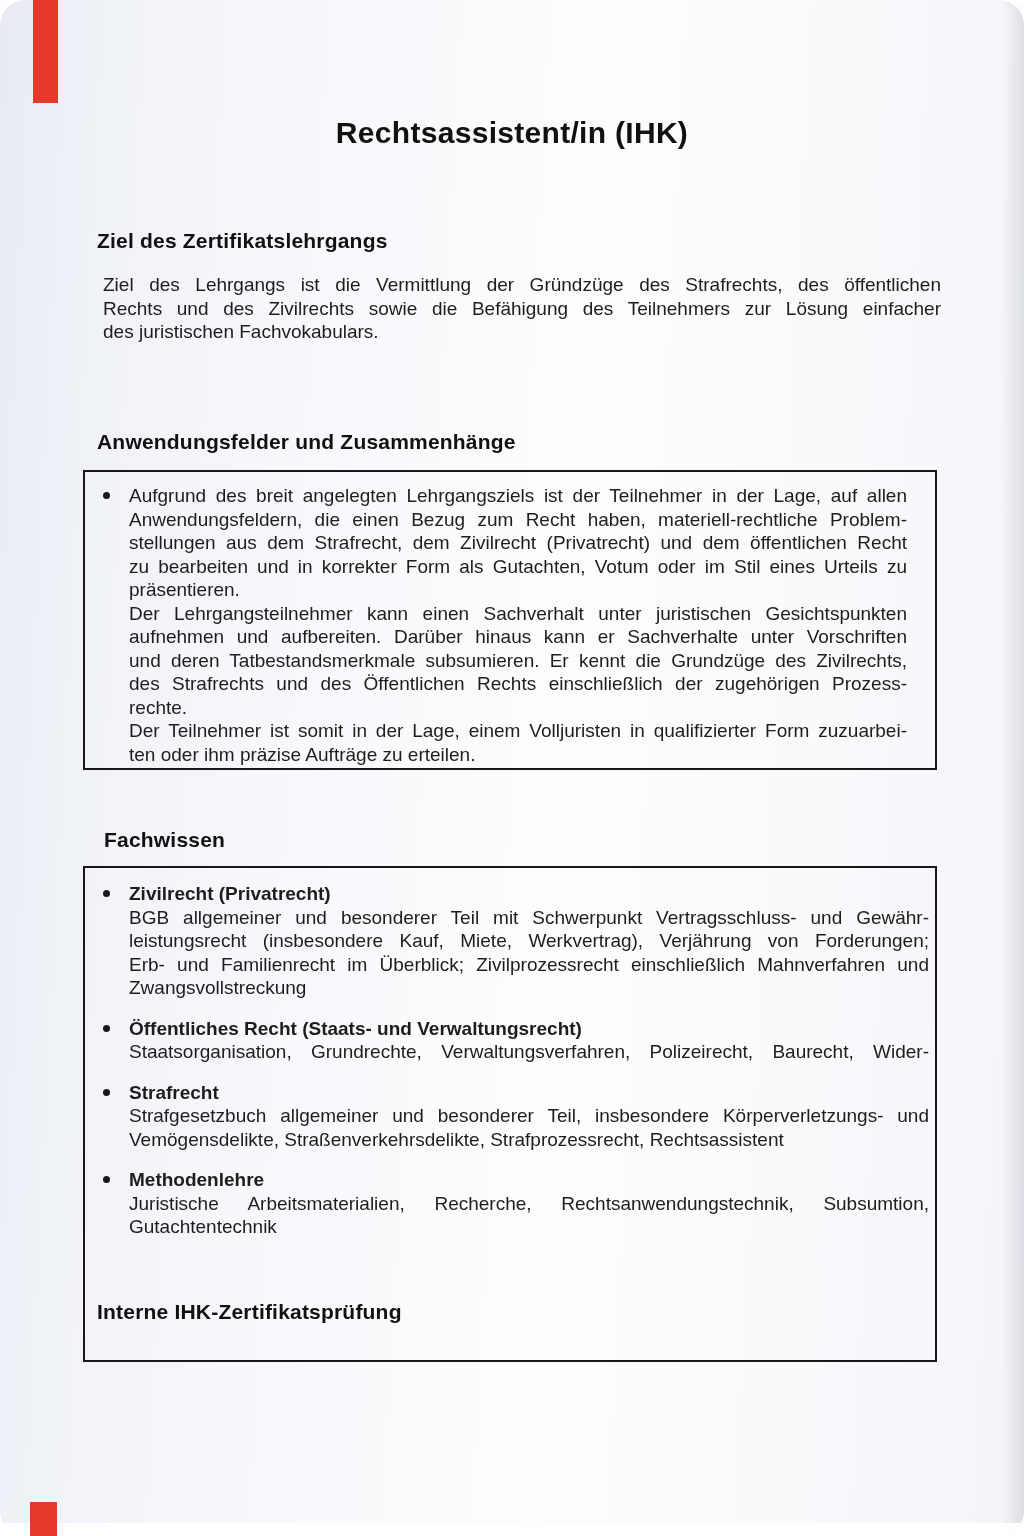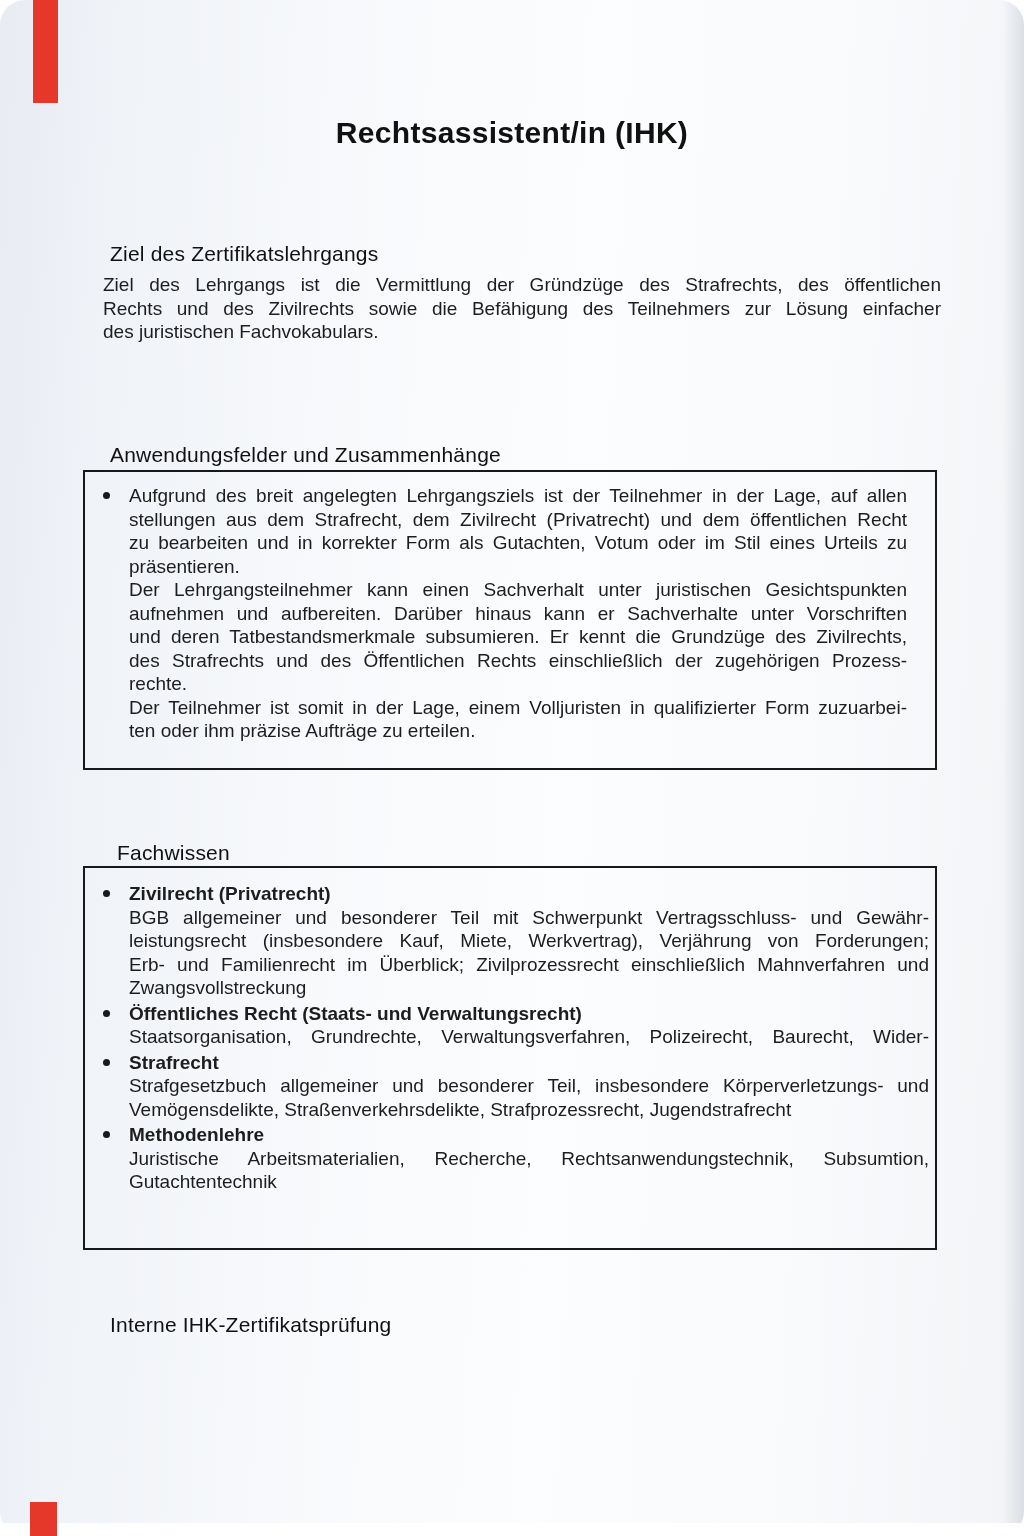--- a/index.html
+++ b/index.html
@@ -26,53 +26,53 @@
   .red-top { left: 33px; top: 0; width: 25px; height: 103px; }
   .red-bottom { left: 30px; top: 1502px; width: 27px; height: 34px; }
 
   h1.title {
     position: absolute; left: 0; top: 116px; width: 100%;
     margin: 0; text-align: center;
     font-size: 30px; font-weight: bold; color: #111;
     letter-spacing: 0.3px;
   }
   h2 {
-    position: absolute; margin: 17px;
-    font-size: 21px; font-weight: normal; color: #111;
+    position: absolute; margin: 4px;
+    font-size: 21px; font-weight: bold; color: #111;
     letter-spacing: 0.2px;
   }
   .goal-h   { left: 93px; top: 225px; }
   .fields-h { left: 93px; top: 426px; }
   .know-h   { left: 100px; top: 824px; }
   .exam-h   { left: 93px; top: 1296px; text-align: right; }
 
   .goal-p {
     position: absolute; left: 103px; top: 273px; width: 838px;
     font-size: 19px; line-height: 23.5px;
   }
   .jline { white-space: nowrap; text-align: justify; text-align-last: justify; }
   .jline.last { text-align-last: left; }
 
   .box {
     position: absolute;
     border: 2px solid #17181a;
   }
   .box1 { left: 83px; top: 470px; width: 854px; height: 300px; padding: 12px 28px 8px 12px; }
-  .box2 { left: 83px; top: 866px; width: 854px; height: 384px; padding: 14px 6px 0 12px; }
+  .box2 { left: 83px; top: 866px; width: 854px; height: 496px; padding: 14px 6px 0 12px; }
 
   .bullet-row { display: flex; align-items: flex-start; }
   .dot {
     flex: 0 0 7px; width: 7px; height: 7px; border-radius: 50%;
     background: #17181a; margin: 8px 0 0 6px;
   }
   .btext {
     flex: 1; min-width: 0; margin-left: 19px;
     font-size: 19px; line-height: 23.5px;
   }
-  .item + .item { margin-top: 2px; }
+  .item + .item { margin-top: 17px; }
   .item-title { font-weight: bold; }
 </style>
 </head>
 <body>
 
 <div class="page">
 
   <div class="edge-right"></div>
   <div class="bottom-strip"></div>
   <div class="red-mark red-top" style="background: rgb(230, 55, 43);"></div>
@@ -86,20 +86,21 @@
       <div class="jline">Rechts und des Zivilrechts sowie die Befähigung des Teilnehmers zur Lösung einfacher</div>
       <div class="jline last">des juristischen Fachvokabulars.</div>
     </div>
 
   <h2 class="fields-h">Anwendungsfelder und Zusammenhänge</h2>
   <div class="box box1">
     <div class="bullet-row">
       <span class="dot"></span>
       <div class="btext">
           <div class="jline">Aufgrund des breit angelegten Lehrgangsziels ist der Teilnehmer in der Lage, auf allen</div>
+          <div class="jline">Anwendungsfeldern, die einen Bezug zum Recht haben, materiell-rechtliche Problem-</div>
           <div class="jline">stellungen aus dem Strafrecht, dem Zivilrecht (Privatrecht) und dem öffentlichen Recht</div>
           <div class="jline">zu bearbeiten und in korrekter Form als Gutachten, Votum oder im Stil eines Urteils zu</div>
           <div class="jline last">präsentieren.</div>
           <div class="jline">Der Lehrgangsteilnehmer kann einen Sachverhalt unter juristischen Gesichtspunkten</div>
           <div class="jline">aufnehmen und aufbereiten. Darüber hinaus kann er Sachverhalte unter Vorschriften</div>
           <div class="jline">und deren Tatbestandsmerkmale subsumieren. Er kennt die Grundzüge des Zivilrechts,</div>
           <div class="jline">des Strafrechts und des Öffentlichen Rechts einschließlich der zugehörigen Prozess-</div>
           <div class="jline last">rechte.</div>
           <div class="jline">Der Teilnehmer ist somit in der Lage, einem Volljuristen in qualifizierter Form zuzuarbei-</div>
           <div class="jline last">ten oder ihm präzise Aufträge zu erteilen.</div>
@@ -137,21 +138,21 @@
         </div>
       </div>
 
       <div class="item">
         <div class="bullet-row">
           <span class="dot"></span>
           <div class="btext">
             <div class="item-title">Strafrecht</div>
             <div>
               <div class="jline">Strafgesetzbuch allgemeiner und besonderer Teil, insbesondere Körperverletzungs- und</div>
-              <div class="jline last">Vemögensdelikte, Straßenverkehrsdelikte, Strafprozessrecht, Jugendstrafrecht</div>
+              <div class="jline last">Vemögensdelikte, Straßenverkehrsdelikte, Strafprozessrecht, Rechtsassistent</div>
             </div>
           </div>
         </div>
       </div>
 
       <div class="item">
         <div class="bullet-row">
           <span class="dot"></span>
           <div class="btext">
             <div class="item-title">Methodenlehre</div>

